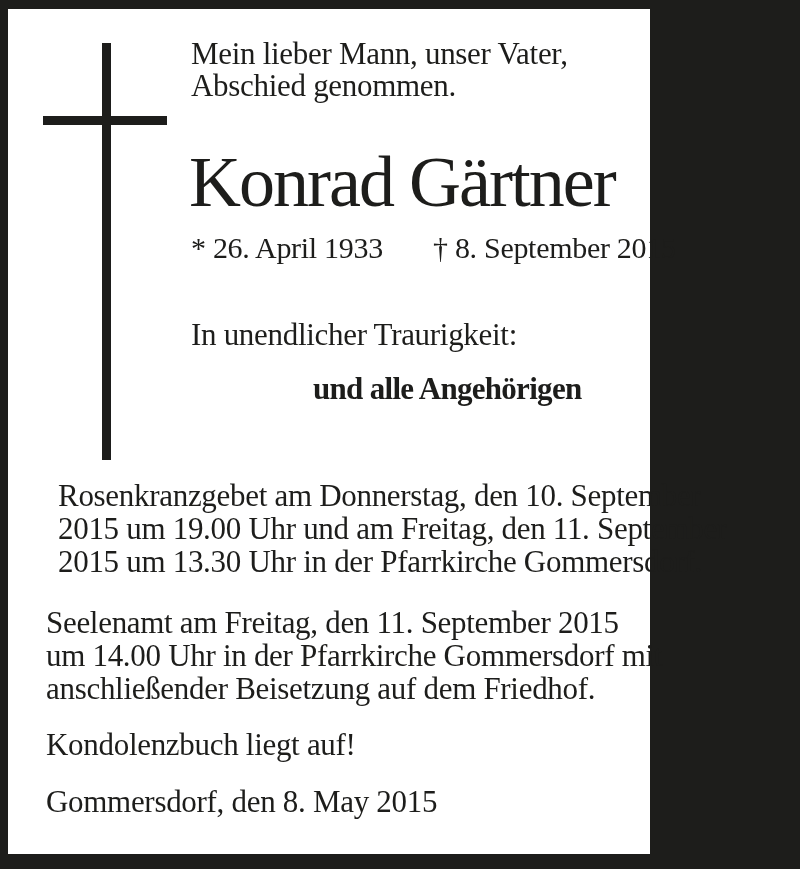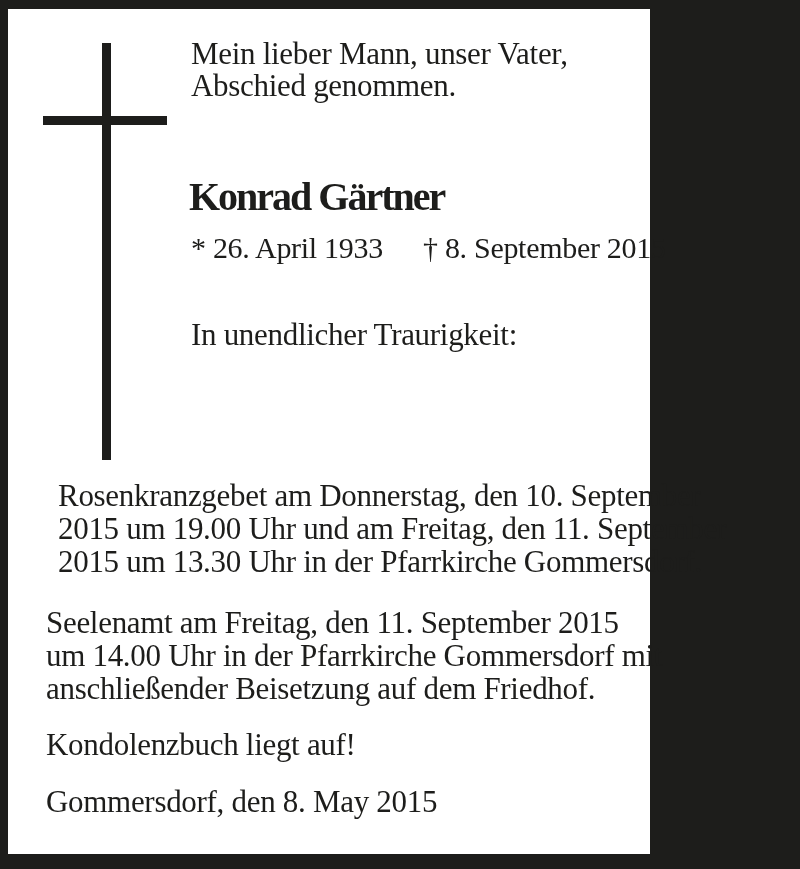--- a/index.html
+++ b/index.html
@@ -45,29 +45,29 @@
     font-size: 31px;
     line-height: 32px;
     letter-spacing: -0.3px;
     white-space: nowrap;
   }
 
   .intro        { left: 183px; top: 29px; }
 
   .name {
     position: absolute;
-    left: 181px; top: 157px;
-    font-size: 40px;
+    left: 181px; top: 142px;
+    font-size: 72px;
     line-height: 62px;
-    font-weight: bold;
+    font-weight: normal;
     letter-spacing: -2px;
     white-space: nowrap;
   }
 
-  .dates        { left: 183px; top: 222px; font-size: 30px; line-height: 33px; display: flex; }
+  .dates        { left: 183px; top: 222px; font-size: 30px; line-height: 33px; display: flex; gap: 10px; }
   .dates .birth { display: inline-block; width: 232px; }
 
   .mourning-intro { left: 183px; top: 310px; }
 
   .mourners {
     left: 305px; top: 363px;
     font-weight: bold;
     line-height: 33px;
     letter-spacing: -0.7px;
   }
@@ -97,20 +97,21 @@
     <div class="name">Konrad Gärtner</div>
 
     <div class="txt dates">
       <span class="birth">* 26. April 1933</span>
       <span class="death">† 8. September 2015</span>
     </div>
 
     <div class="txt mourning-intro">In unendlicher Traurigkeit:</div>
 
     <div class="txt mourners">
+      <div>und alle Angehörigen</div>
     </div>
 
     <div class="txt para rosary">
       <div>Rosenkranzgebet am Donnerstag, den 10. September</div>
       <div>2015 um 19.00 Uhr und am Freitag, den 11. September</div>
       <div>2015 um 13.30 Uhr in der Pfarrkirche Gommersdorf.</div>
     </div>
 
     <div class="txt para requiem">
       <div>Seelenamt am Freitag, den 11. September 2015</div>

